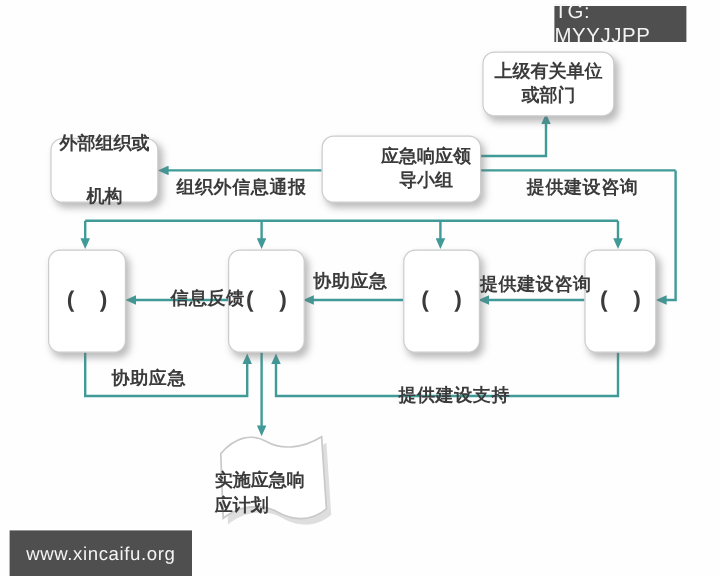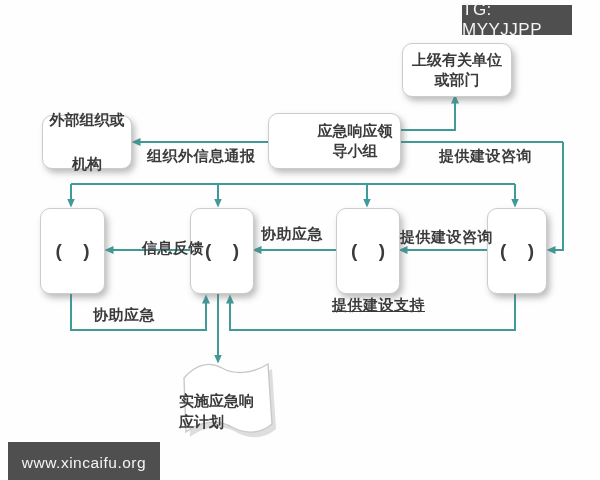--- a/index.html
+++ b/index.html
@@ -51,21 +51,21 @@
   #node-team-4{left:487px;top:208px;width:58px;height:84px;}
   #banner-label{left:179px;top:390px;}
   
   #label-info-report{left:372px;top:108px;}
   #label-external-notice{left:147px;top:147px;text-align:right;}
   #label-consult-top{left:439px;top:147px;}
   #label-feedback{left:115px;top:239px;margin-left:27px;}
   #label-assist-mid{left:261px;top:225px;}
   #label-consult-mid{left:400px;top:228px;}
   #label-assist-bottom{left:93px;top:306px;}
-  #label-support-bottom{left:332px;top:296px;text-decoration:underline;}
+  #label-support-bottom{left:332px;top:320px;}
 </style>
 </head>
 <body>
 
 <div id="canvas">
 
   <svg id="connector-layer" width="600" height="480" viewBox="0 0 600 480">
     <defs>
       <marker id="arrow" viewBox="0 0 10 8" refX="1.5" refY="4" markerWidth="10" markerHeight="8" orient="auto" markerUnits="userSpaceOnUse">
         <path class="arrowhead" d="M0,0 L9,4 L0,8 Z"></path>

